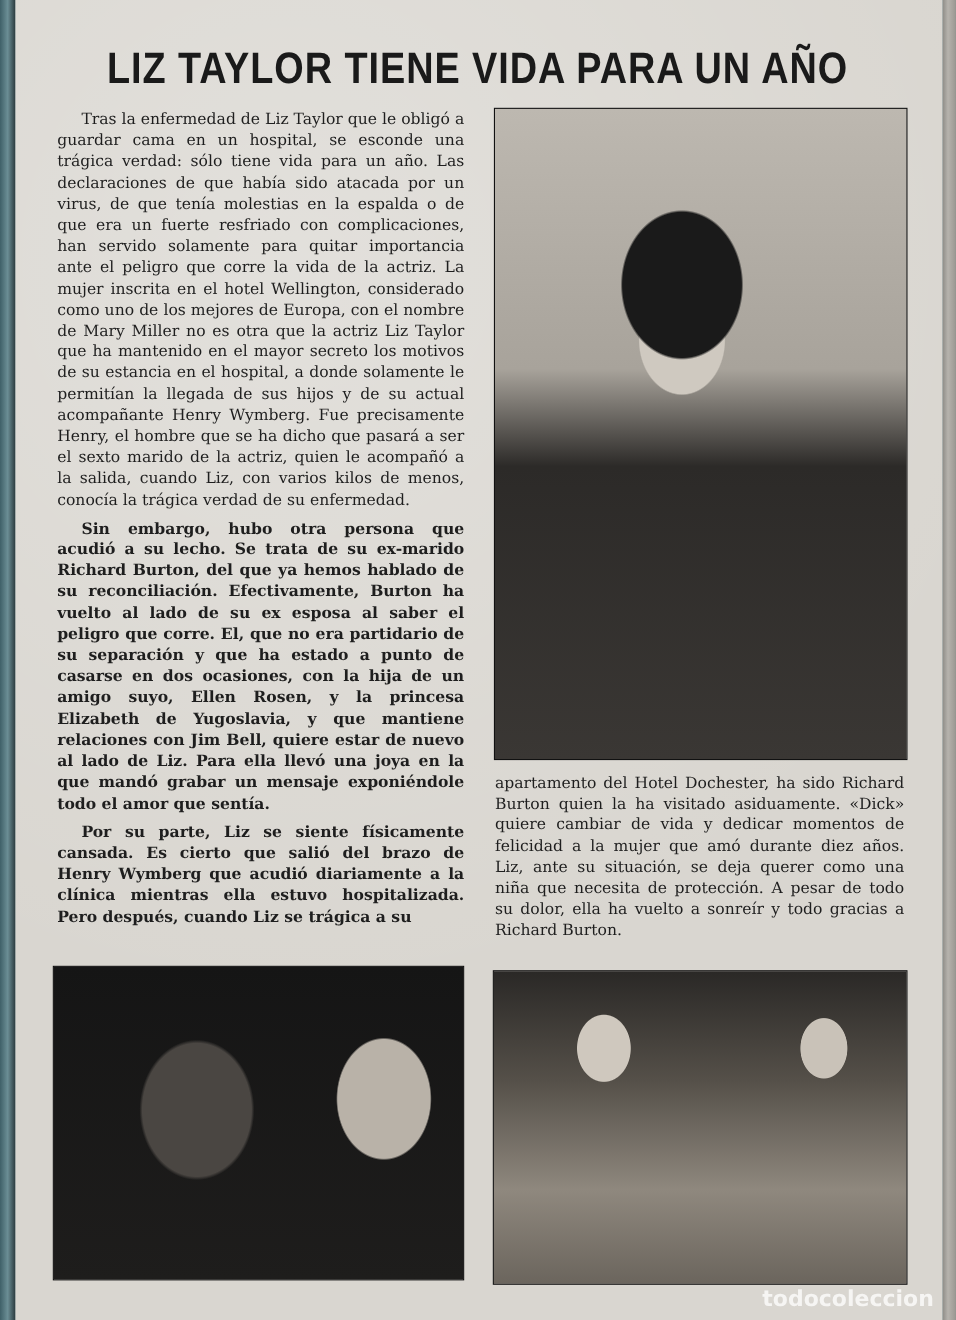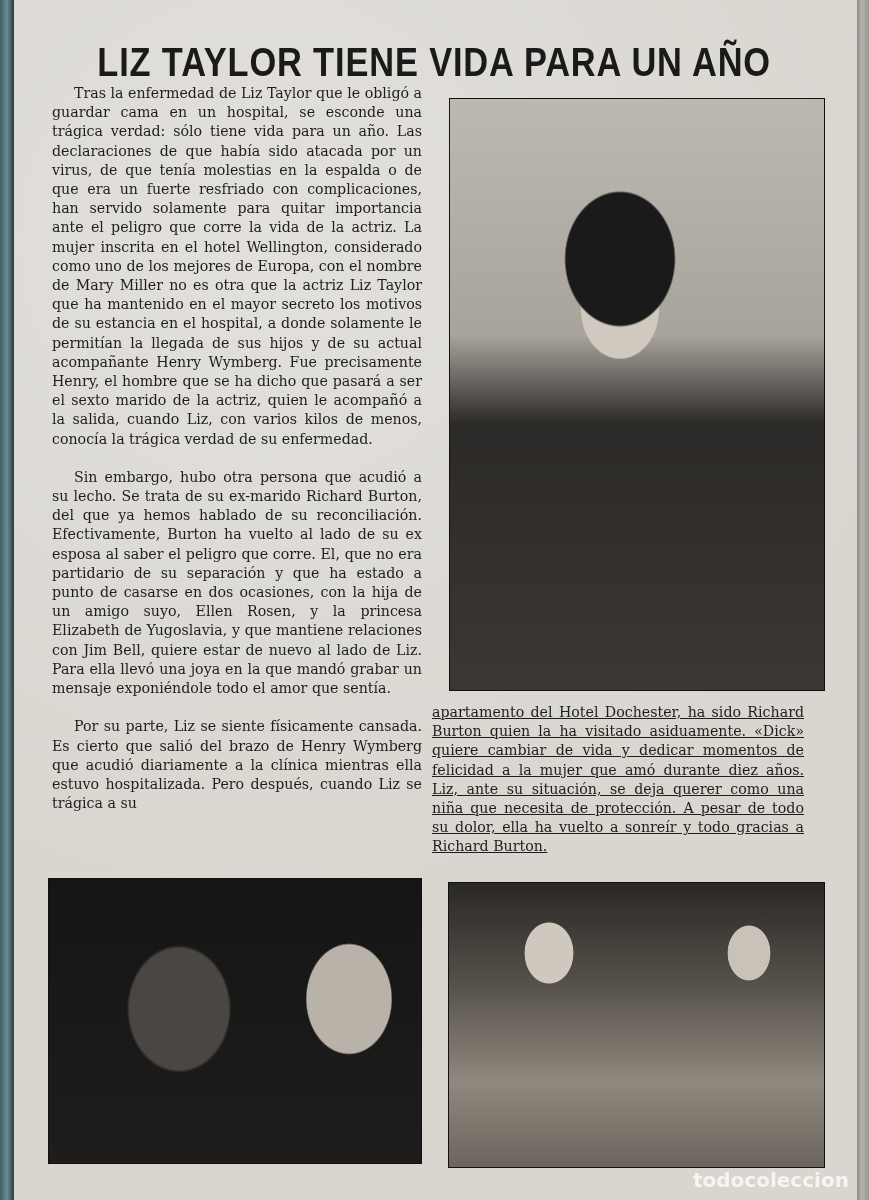--- a/index.html
+++ b/index.html
@@ -28,23 +28,23 @@
     color: #1a1a1a; letter-spacing: 1px; text-align: center;
     transform: scaleX(0.86); transform-origin: left center;
     white-space: nowrap; width: 884px;
   }
   .col {
     position: absolute; color: #1e1e1e;
     font-size: 14.2px; line-height: 19.2px; text-align: justify;
     font-family: "DejaVu Serif", serif;
   }
   .col p { margin: 0; text-indent: 22px; }
-  .col p + p { margin-top: 19px; }
-  .col-left { left: 52px; top: 84px; width: 370px; }
-  .col-right { left: 432px; top: 703px; width: 372px; text-decoration: underline; }
+  .col p + p { margin-top: 7px; font-weight: bold; }
+  .col-left { left: 52px; top: 100px; width: 370px; }
+  .col-right { left: 450px; top: 703px; width: 372px; }
   .col-right p { text-indent: 0; }
   .photo {
     position: absolute; background: #222; overflow: hidden;
     border: 1px solid #111;
   }
   .photo-main { left: 449px; top: 98px; width: 374px; height: 591px;
     background:
       radial-gradient(ellipse 90px 110px at 170px 160px, #1a1a1a 60%, transparent 62%),
       radial-gradient(ellipse 55px 70px at 170px 210px, #cfc9c0 70%, transparent 72%),
       linear-gradient(180deg, #bdb8b0 0%, #a8a39b 40%, #2c2a28 55%, #3a3734 100%);

